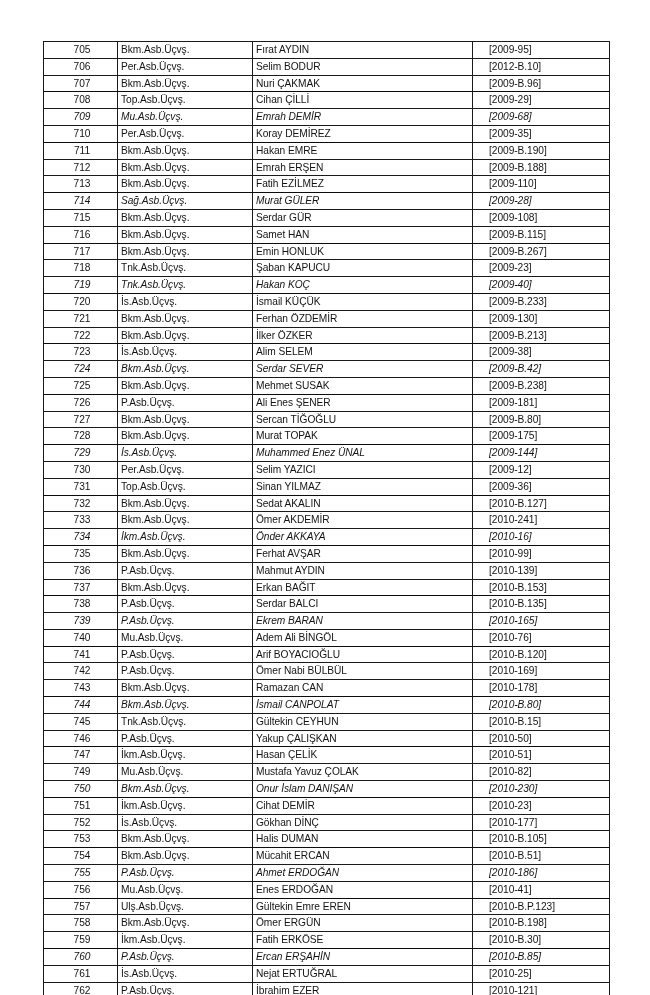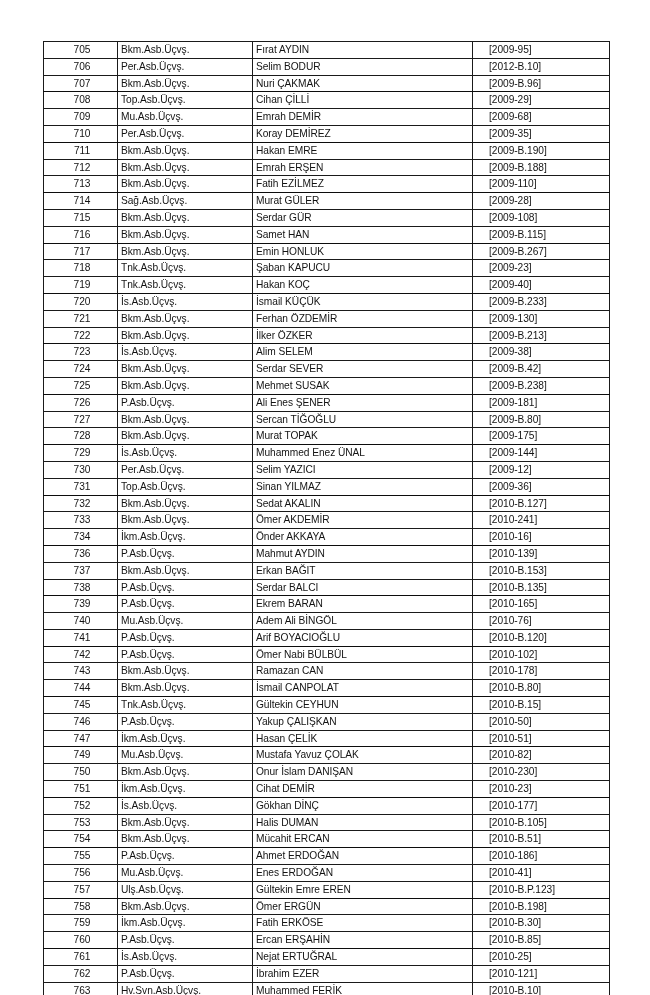--- a/index.html
+++ b/index.html
@@ -68,21 +68,21 @@
   td.cell-rank { }
   td.cell-name { }
   td.cell-ref {
     padding-left: 4px;
     border-left-width: 2px;
   }
 
   
   table.roster tr:nth-child(3n) td { border-bottom-color: #0c0c0c; }
   table.roster tr:nth-child(4n) td { border-top-color: #2a2a2a; }
-  table.roster tr:nth-child(5n) td { border-bottom-width: 1.3px; }
+  table.roster tr:nth-child(5n) td { border-bottom-width: 1.3px; font-style: italic; }
 
   
   table.roster tr:first-child td { border-top-width: 1.6px; }
   table.roster tr:last-child td  { border-bottom-width: 1.6px; }
   table.roster td:first-child    { border-left-width: 1.6px; }
   table.roster td:last-child     { border-right-width: 1.6px; padding-left: 16px; }
 </style>
 </head>
 <body>
 
@@ -270,20 +270,26 @@
             <td class="cell-name">Ömer AKDEMİR</td>
             <td class="cell-ref">[2010-241]</td>
           </tr>
           <tr>
             <td class="cell-no">734</td>
             <td class="cell-rank">İkm.Asb.Üçvş.</td>
             <td class="cell-name">Önder AKKAYA</td>
             <td class="cell-ref">[2010-16]</td>
           </tr>
           <tr>
+            <td class="cell-no">735</td>
+            <td class="cell-rank">Bkm.Asb.Üçvş.</td>
+            <td class="cell-name">Ferhat AVŞAR</td>
+            <td class="cell-ref">[2010-99]</td>
+          </tr>
+          <tr>
             <td class="cell-no">736</td>
             <td class="cell-rank">P.Asb.Üçvş.</td>
             <td class="cell-name">Mahmut AYDIN</td>
             <td class="cell-ref">[2010-139]</td>
           </tr>
           <tr>
             <td class="cell-no">737</td>
             <td class="cell-rank">Bkm.Asb.Üçvş.</td>
             <td class="cell-name">Erkan BAĞIT</td>
             <td class="cell-ref">[2010-B.153]</td>
@@ -309,21 +315,21 @@
           <tr>
             <td class="cell-no">741</td>
             <td class="cell-rank">P.Asb.Üçvş.</td>
             <td class="cell-name">Arif BOYACIOĞLU</td>
             <td class="cell-ref">[2010-B.120]</td>
           </tr>
           <tr>
             <td class="cell-no">742</td>
             <td class="cell-rank">P.Asb.Üçvş.</td>
             <td class="cell-name">Ömer Nabi BÜLBÜL</td>
-            <td class="cell-ref">[2010-102]</td>
+            <td class="cell-ref">[2010-169]</td>
           </tr>
           <tr>
             <td class="cell-no">743</td>
             <td class="cell-rank">Bkm.Asb.Üçvş.</td>
             <td class="cell-name">Ramazan CAN</td>
             <td class="cell-ref">[2010-178]</td>
           </tr>
           <tr>
             <td class="cell-no">744</td>
             <td class="cell-rank">Bkm.Asb.Üçvş.</td>

